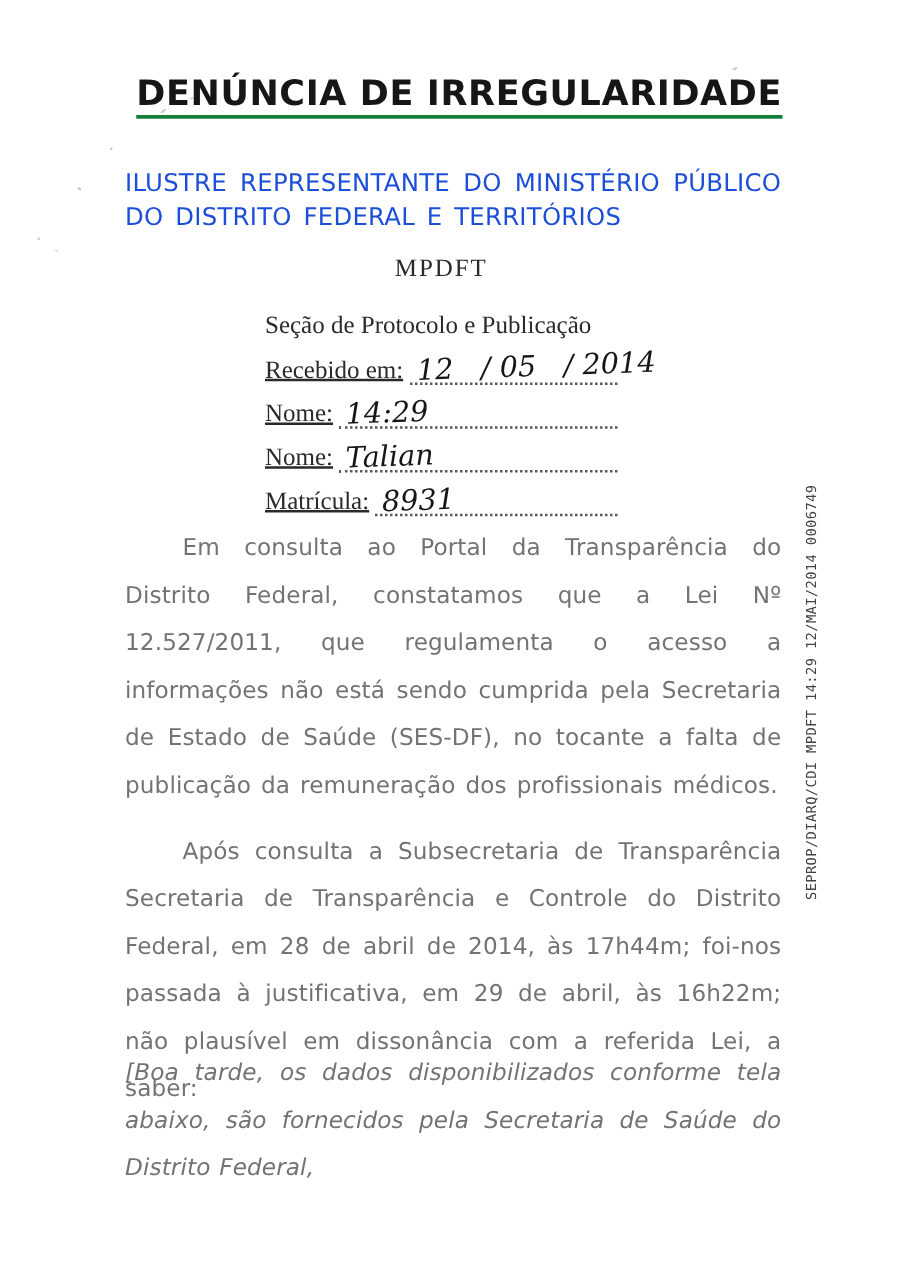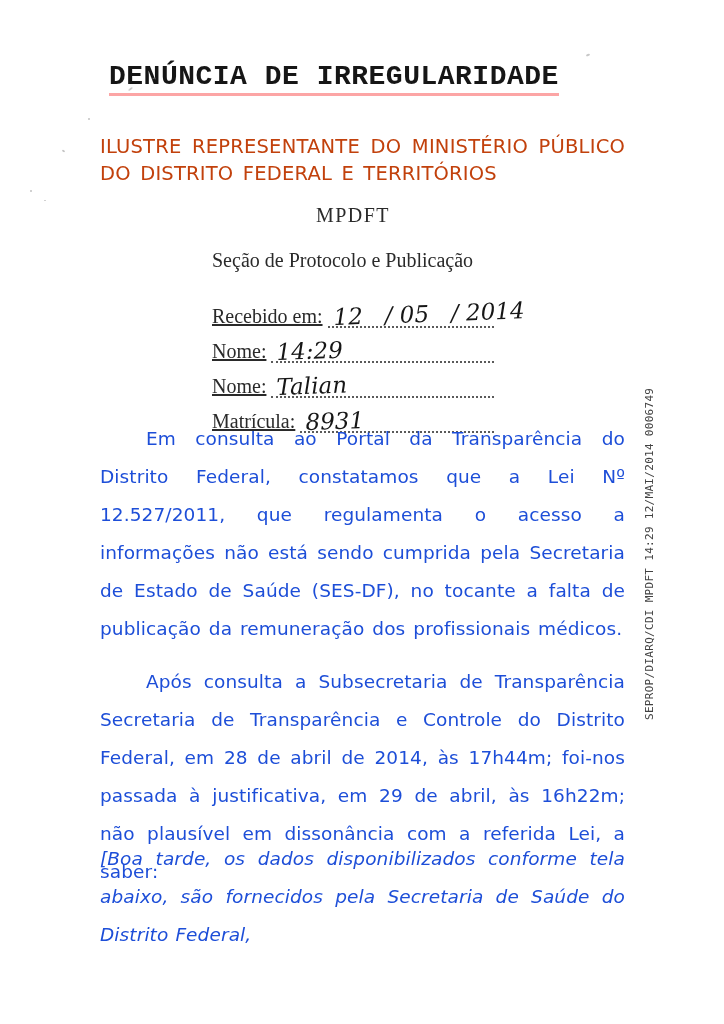--- a/index.html
+++ b/index.html
@@ -8,54 +8,54 @@
     background:#ffffff; overflow:hidden;
     font-family:"DejaVu Sans", sans-serif; color:#1f1f1f;
   }
 
   
   .title {
     position:absolute; left:109px; top:58px; margin:0;
     font-size:28px; font-weight:bold; letter-spacing:0.5px; color:#161616;
     white-space:nowrap;
   }
-  .title .underlined { border-bottom:3px solid #fca5a5; padding-bottom:1px;font-family:Liberation Mono, monospace; }
+  .title .underlined { border-bottom:3px solid #15803d; padding-bottom:1px; }
 
   
   .addressee {
     position:absolute; left:100px; top:133px; width:525px; margin:0;
     font-size:19.5px; line-height:27px; text-align:justify;
-    letter-spacing:0.2px; word-spacing:3px; color:#c2410c;
+    letter-spacing:0.2px; word-spacing:3px; color:#1d4ed8;
   }
 
   
   .stamp {
     position:absolute; left:212px; top:202px; width:282px;
     font-family:"Liberation Serif", serif; font-size:20px; color:#2a2a2a;
   }
   .stamp-org { text-align:center; letter-spacing:1.5px; line-height:26px; margin-bottom:19px; }
-  .stamp-section { line-height:26px; margin-bottom:20px; white-space:nowrap; }
+  .stamp-section { line-height:26px; margin-bottom:0; white-space:nowrap; }
   .stamp-row { display:flex; align-items:flex-end; height:35px; }
   .stamp-label { flex:0 0 auto; line-height:24px; white-space:nowrap;text-decoration:underline; }
   .stamp-fill {
     flex:1 1 auto; margin-left:5px; height:30px;
     border-bottom:2px dotted #5a5a5a; position:relative;
   }
   .hw {
     position:absolute; left:6px; bottom:-4px; display:inline-block;
     font-family:"DejaVu Serif", serif; font-style:italic;
     font-size:23px; color:#161616; white-space:pre;
     transform:rotate(-2deg); transform-origin:left bottom;
   }
 
   
   .body-par {
     position:absolute; left:100px; width:525px; margin:0;
     font-size:18.5px; line-height:38px; text-align:justify;
-    word-spacing:2px; letter-spacing:0.1px; color:#1d4ed8;
+    word-spacing:2px; letter-spacing:0.1px; color:#737373;
   }
   .indent { text-indent:46px; }
   .para1 { top:420px; }
   .para2 { top:637px;margin-top:26px; }
   .para3 { top:840px; font-style:italic; word-spacing:1px; }
 
   
   .side-stamp {
     position:absolute; left:643px; top:720px;
     transform:rotate(-90deg); transform-origin:0 0;

